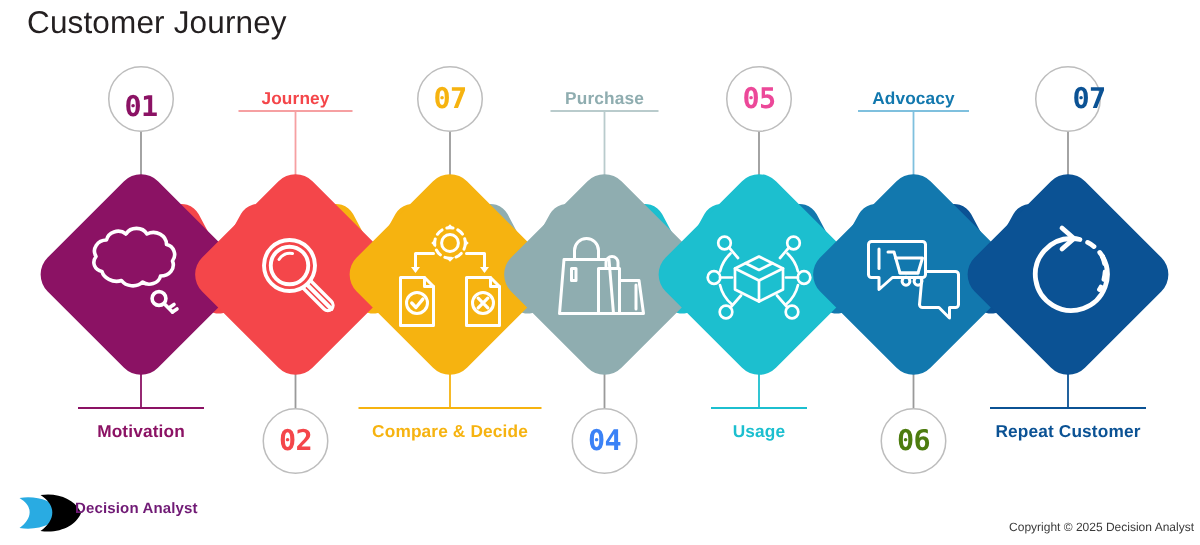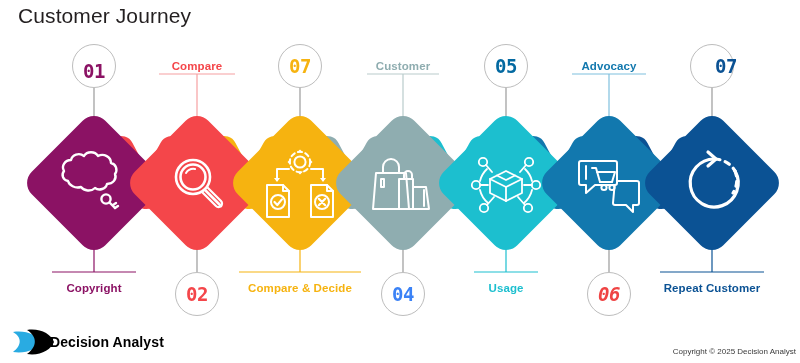--- a/index.html
+++ b/index.html
@@ -39,21 +39,21 @@
     position:absolute;
     font-size:11.5px;font-weight:700;white-space:nowrap;
     letter-spacing:0.1px;
     text-align:center;
     line-height:14px;
   }
 
   
   .brandname{
     position:absolute;left:46px;top:334px;
-    font-size:14px;font-weight:700;color:#000000;
+    font-size:10px;font-weight:700;color:#701a75;
     letter-spacing:0.1px;white-space:nowrap;
   }
   .copyright{
     position:absolute;right:8px;top:347px;
     font-size:8px;color:#3a3a3a;white-space:nowrap;
   }
 </style>
 </head>
 <body>
 
@@ -233,33 +233,33 @@
   <div class="numcircle" style="left:171px;top:272px;">
     <span style="color:#F4464A;">02</span>
   </div>
   <div class="numcircle" style="left:274px;top:44px;">
     <span style="color:#F6B310;">07</span>
   </div>
   <div class="numcircle" style="left:377px;top:272px;">
     <span style="color:#3b82f6;">04</span>
   </div>
   <div class="numcircle" style="left:480px;top:44px;">
-    <span style="color:#0369a1;">05</span>
+    <span style="color:#ec4899;">05</span>
   </div>
   <div class="numcircle" style="left:583px;top:272px;">
-    <span style="color:#ef4444;font-style:italic;">06</span>
+    <span style="color:#4d7c0f;">06</span>
   </div>
   <div class="numcircle" style="left:686px;top:44px;">
     <span style="color:#0B5294;margin-left:28px;">07</span>
   </div>
 
-  <div class="stagelabel" style="left:40px;top:281px;width:100px;color:#8B1264;">Copyright</div>
-  <div class="stagelabel" style="left:145px;top:59px;width:96px;color:#F4464A;">Compare</div>
+  <div class="stagelabel" style="left:40px;top:281px;width:100px;color:#8B1264;">Motivation</div>
+  <div class="stagelabel" style="left:145px;top:59px;width:96px;color:#F4464A;">Journey</div>
   <div class="stagelabel" style="left:226px;top:281px;width:140px;color:#F6B310;">Compare &amp; Decide</div>
-  <div class="stagelabel" style="left:351px;top:59px;width:96px;color:#8FADB0;">Customer</div>
+  <div class="stagelabel" style="left:351px;top:59px;width:96px;color:#8FADB0;">Purchase</div>
   <div class="stagelabel" style="left:462px;top:281px;width:80px;color:#1CBFCF;">Usage</div>
   <div class="stagelabel" style="left:557px;top:59px;width:96px;color:#1278AE;">Advocacy</div>
   <div class="stagelabel" style="left:648px;top:281px;width:120px;color:#0B5294;">Repeat Customer</div>
 
   <svg width="46" height="32" style="position:absolute;left:6px;top:326px;" viewBox="0 0 46 32">
     <path d="M3 6 C16 4 27 9 31 16 C27 23 16 28 3 26 C11 20 13 12 3 6 Z" fill="#29ABE2"></path>
     <path d="M17 4 C30 2 41 8 44 16 C41 24 30 30 17 28 C27 21 28 11 17 4 Z" fill="#000000"></path>
   </svg>
   <div class="brandname">Decision Analyst</div>
   <div class="copyright">Copyright © 2025 Decision Analyst</div>

